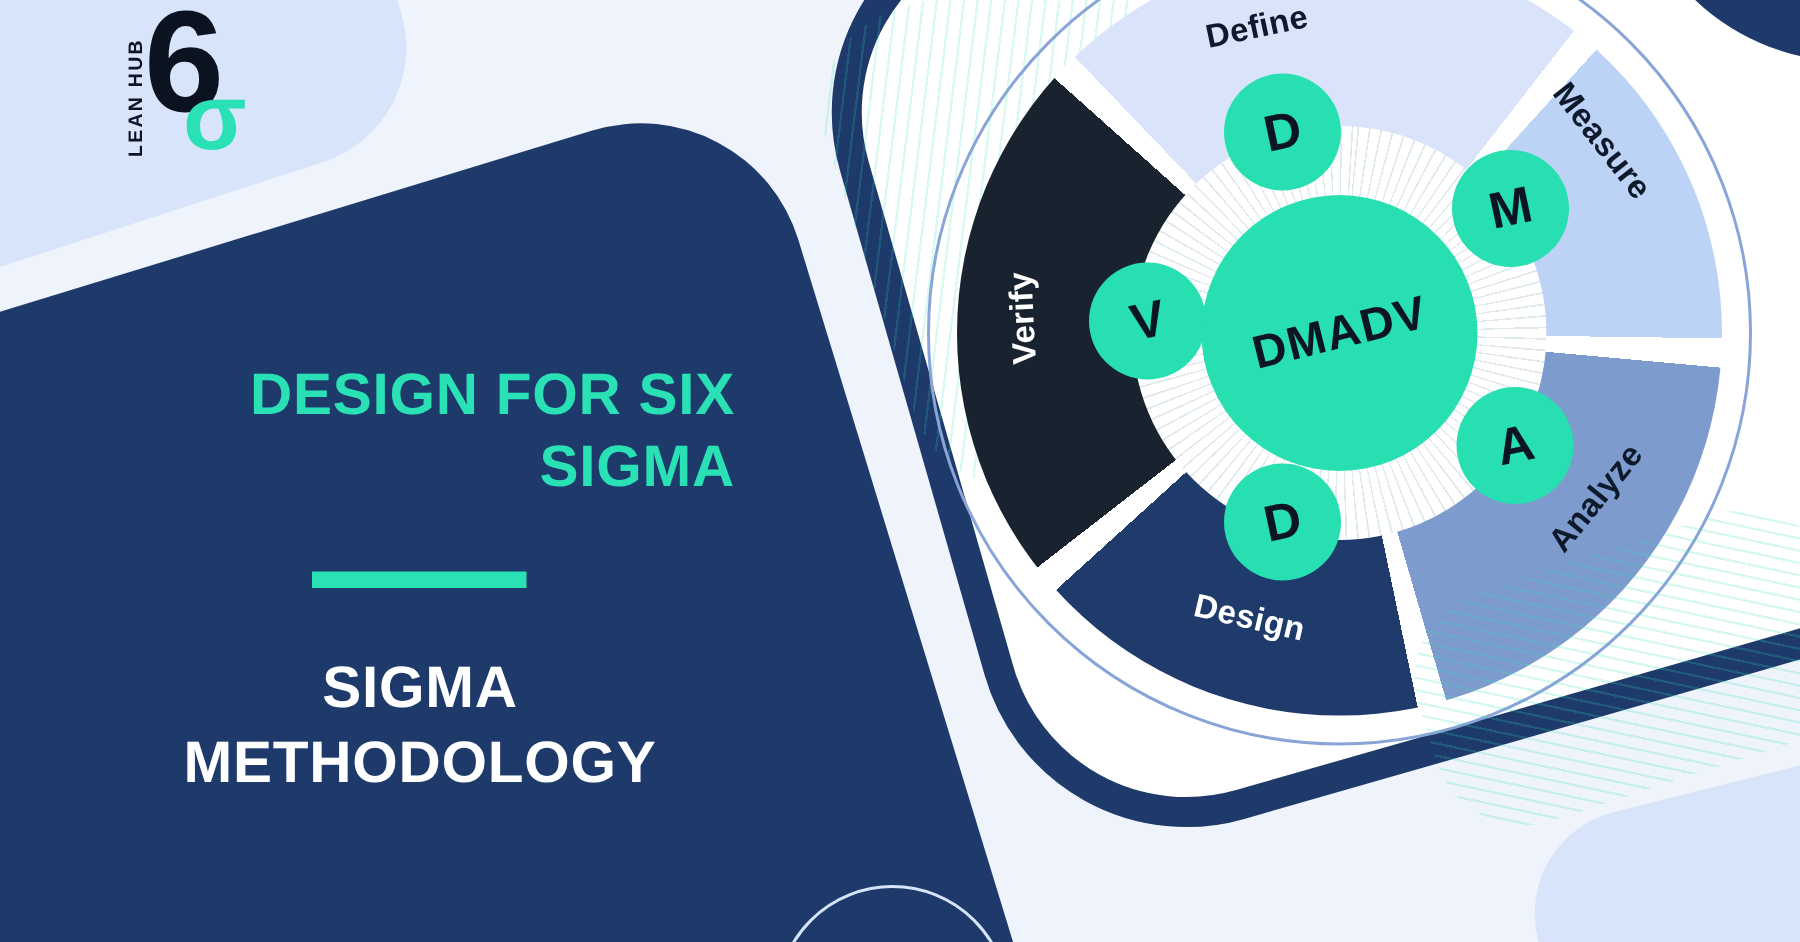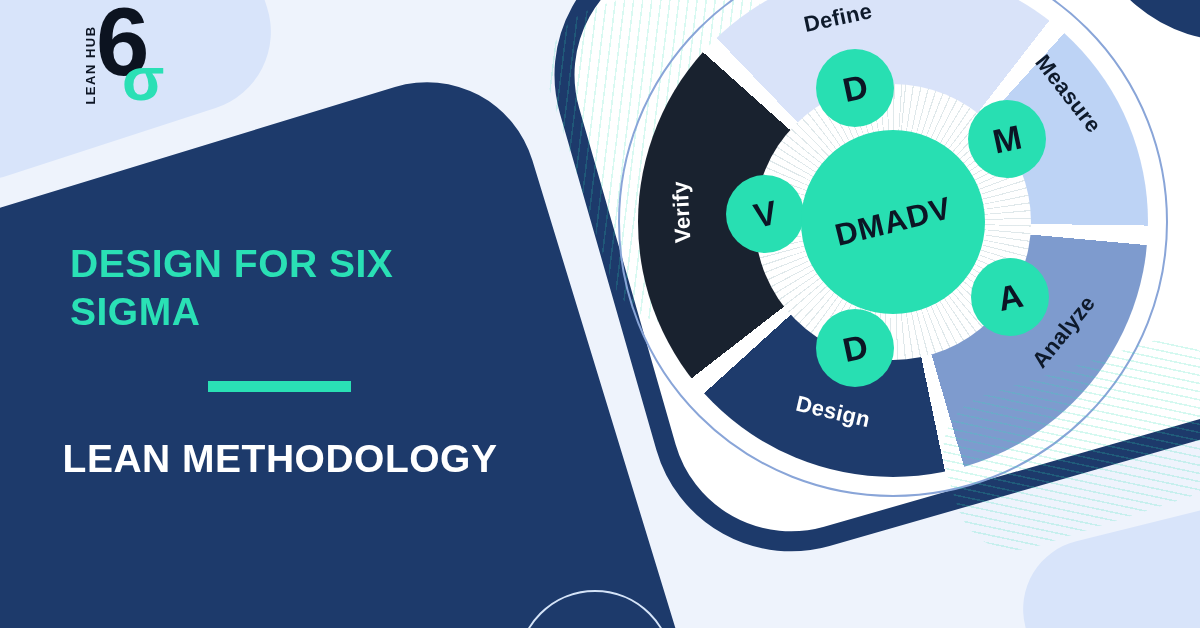--- a/index.html
+++ b/index.html
@@ -71,21 +71,21 @@
   .pos-a{left:971px;top:258px;}
   .pos-d2{left:816px;top:309px;}
   .pos-v{left:726px;top:175px;}
 
   .center-circle{left:801px;top:130px;width:184px;height:184px;border-radius:50%;
     background:#28dfb2;display:flex;align-items:center;justify-content:center;}
   .center-text{position:static;font-size:31px;font-weight:800;color:#0c1525;
     letter-spacing:1px;transform:rotate(-14deg);}
 
   
-  .title{left:70px;top:240px;width:420px;text-align:left;font-size:39px;line-height:1.22;
+  .title{left:70px;top:240px;width:420px;text-align:right;font-size:39px;line-height:1.22;
     font-weight:800;color:#2ae0b5;letter-spacing:.5px;}
   .divider{left:208px;top:381px;width:143px;height:11px;background:#2ae0b5;}
   .subtitle{left:55px;top:434px;width:450px;text-align:center;font-size:39px;line-height:1.28;
     font-weight:800;color:#ffffff;letter-spacing:.5px;}
 
   
   .logo{left:70px;top:8px;width:140px;height:120px;}
   .logo-word{left:20px;top:57px;transform:translate(-50%,-50%) rotate(-90deg);
     font-size:13px;font-weight:800;letter-spacing:1.5px;color:#0d1524;white-space:nowrap;}
   .logo-six{left:26px;top:-14px;font-size:96px;line-height:1;font-weight:800;color:#0c1320;}
@@ -132,21 +132,21 @@
   <div class="letter-circle pos-v">
     <span>V</span>
   </div>
 
   <div class="center-circle">
     <span class="center-text">DMADV</span>
   </div>
 
   <div class="title">DESIGN FOR SIX SIGMA</div>
   <div class="divider"></div>
-  <div class="subtitle">LEAN METHODOLOGY</div>
+  <div class="subtitle">SIGMA METHODOLOGY</div>
 
   <div class="logo">
     <span class="logo-six">6</span>
     <span class="logo-sigma">σ</span>
     <span class="logo-word">LEAN HUB</span>
   </div>
 
 </div>
 
 </body></html>

